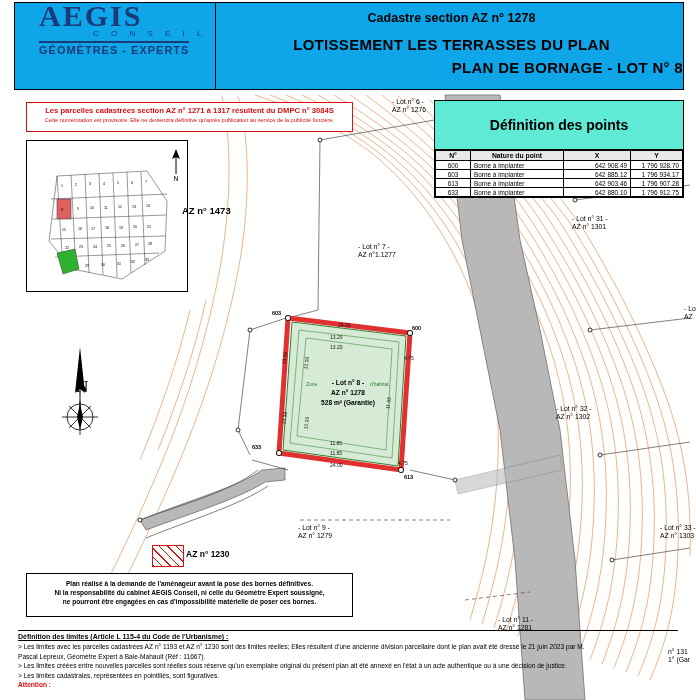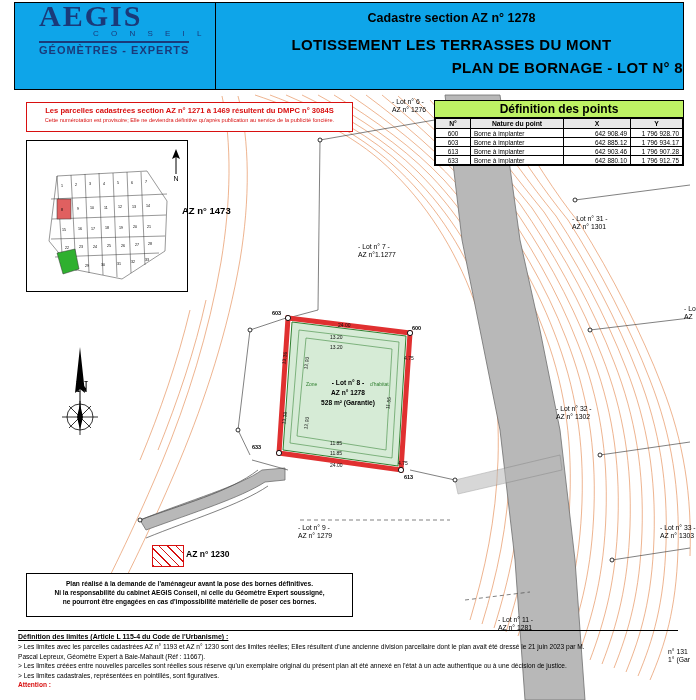--- a/index.html
+++ b/index.html
@@ -67,22 +67,22 @@
   .az1193{
     position:absolute;left:182px;top:205px;font-size:9.5px;font-weight:bold;
   }
 
   
   .pts{
     position:absolute;left:434px;top:100px;width:248px;
     border:1px solid #000;background:#fff;font-size:6.6px;
   }
   .pts .cap{
-    text-align:center;font-weight:bold;font-size:12px;
-    background:#bef264;border-bottom:1px solid #000;padding:1px 0;
+    text-align:center;font-weight:bold;font-size:14px;
+    background:#5eead4;border-bottom:1px solid #000;padding:16px 0;
   }
   .pts table{border-collapse:collapse;width:100%;}
   .pts th{
     background:#e8e8e8;border:1px solid #000;font-size:6.8px;font-weight:bold;padding:1px 2px;
   }
   .pts td{border:1px solid #000;padding:0.5px 3px;font-size:6.4px;}
   .pts td.num{text-align:center;}
   .pts td.xy{text-align:right;}
 
   
@@ -219,27 +219,27 @@
 
 <div class="header">
   <div class="hdr-logo">
     <div class="logo-main">AEGIS</div>
     <div class="logo-sub">C O N S E I L</div>
     <div class="logo-bar"></div>
     <div class="logo-foot">GÉOMÈTRES - EXPERTS</div>
   </div>
   <div class="hdr-titles">
     <div class="t1">Cadastre section AZ n° 1278</div>
-    <div class="t2">LOTISSEMENT LES TERRASSES DU MONT</div>
+    <div class="t2">LOTISSEMENT LES TERRASSES DU PLAN</div>
     <div class="t3">PLAN DE BORNAGE - LOT N° 8</div>
   </div>
 </div>
 
 <div class="note-red">
-  <div class="l1">Les parcelles cadastrées section AZ n° 1271 à 1469 résultent du DMPC n° 3084S</div>
+  <div class="l1">Les parcelles cadastrées section AZ n° 1271 à 1317 résultent du DMPC n° 3084S</div>
   <div class="l2">Cette numérotation est provisoire; Elle ne deviendra définitive qu'après publication au service de la publicité foncière.</div>
 </div>
 
 <div class="mini">
   <svg width="160" height="150" viewBox="0 0 160 150">
     <rect x="0" y="0" width="160" height="150" fill="#fff"></rect>
     <g stroke="#333" stroke-width="0.5" fill="none">
       <path d="M30,35 L120,30 L140,60 L138,110 L95,138 L45,128 L22,100 Z"></path>
       <path d="M30,35 L36,128"></path>
         <path d="M44,34 L49,130"></path>

